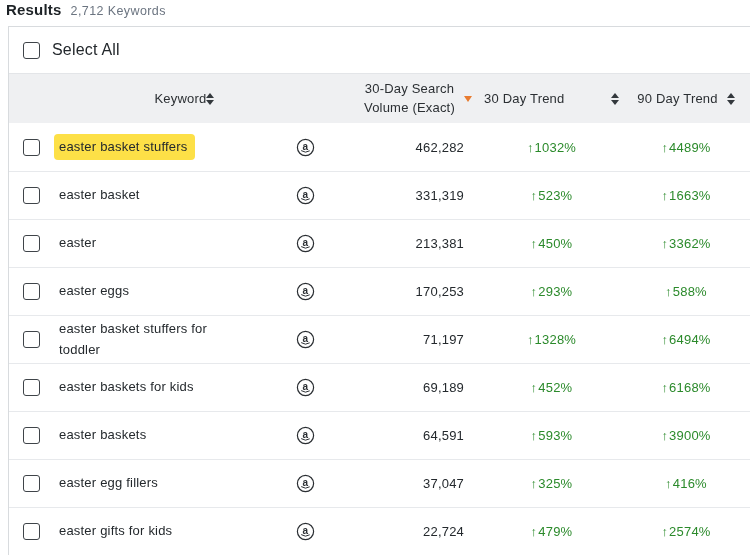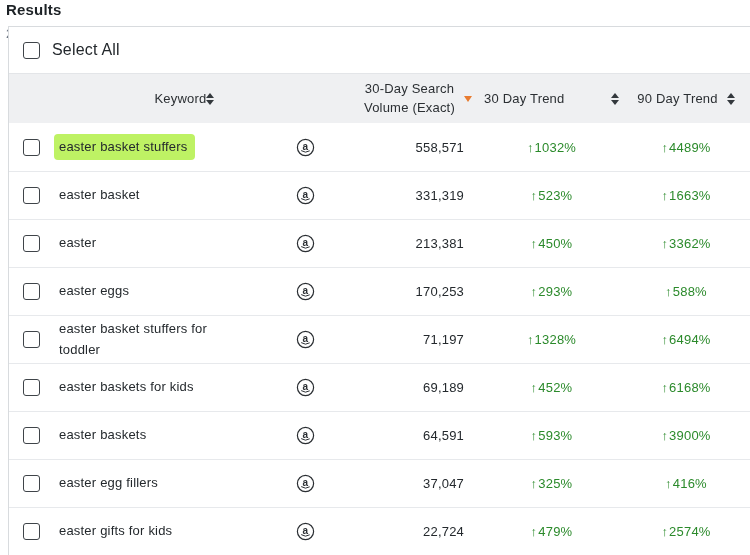--- a/index.html
+++ b/index.html
@@ -1,20 +1,20 @@
 <!DOCTYPE html>
 <html><head>
 <meta charset="utf-8">
 <style>
   * { margin:0; padding:0; box-sizing:border-box; }
   html,body { width:750px; height:555px; overflow:hidden; background:#ffffff;
     font-family:"Liberation Sans", sans-serif; color:#2b2f33; }
   body { position:relative; letter-spacing:0.2px; }
 
-  .page-header { position:absolute; top:1px; left:6px; display:flex; align-items:baseline; gap:9px;flex-direction:column; }
+  .page-header { position:absolute; top:1px; left:6px; display:flex; align-items:baseline; gap:9px; }
   .page-title { font-size:15px; font-weight:bold; color:#1d2226; letter-spacing:0.2px; }
   .page-subtitle { font-size:12.5px; color:#6b7480; letter-spacing:0.4px; }
 
   .container { position:absolute; top:26px; left:8px; width:746px;
     border:1px solid #d8dbde; background:#fff; }
 
   
   .select-all-bar { height:46px; display:flex; align-items:center; gap:12px;
     padding-left:14px; background:#fff; }
   .checkbox { width:17px; height:17px; border:1.5px solid #3f4449; border-radius:3px;
@@ -42,21 +42,21 @@
   .tri-desc { width:0; height:0; border-left:4.5px solid transparent; border-right:4.5px solid transparent;
     border-top:6px solid #e87b30; }
 
   
   .row { height:48px; border-top:1px solid #e7e9ec; align-items:center; background:#fff; }
   .row:first-child { border-top:none; }
   .cell { display:flex; align-items:center; font-size:13px; }
   .c-check { padding-left:14px; }
   .c-keyword { padding-left:10px; padding-right:8px; }
   .kw { max-width:182px; line-height:1.55; color:#24292d; }
-  .kw.chip { background:#bef264; border-radius:4px; padding:3px 8px 3px 5px; margin-left:-5px; }
+  .kw.chip { background:#fde047; border-radius:4px; padding:3px 8px 3px 5px; margin-left:-5px; }
   .c-icon { padding-left:7px; justify-content:center; }
   .c-volume { justify-content:flex-end; padding-right:20px; color:#24292d; }
   .c-trend { justify-content:center; gap:1px; }
   .trend-val { display:inline-flex; align-items:center; }
   .up-arrow { font-size:13px; margin-right:1px; }
 
   .amazon-badge { width:19px; height:19px; display:inline-flex; }
 </style>
 </head>
 <body>
@@ -114,21 +114,21 @@
     </div>
     <div class="cell c-icon">
       <span class="amazon-badge">
         <svg width="19" height="19" viewBox="0 0 19 19">
           <circle cx="9.5" cy="9.5" r="8.1" fill="none" stroke="#2b2f33" stroke-width="1.2"></circle>
           <text x="9.5" y="12" text-anchor="middle" font-size="10" font-weight="700" font-family="Liberation Sans, sans-serif" fill="#2b2f33" class="amazon-letter">a</text>
           <path d="M5.2 12.6 Q9.5 15.6 13.7 12.8" fill="none" stroke="#2b2f33" stroke-width="1"></path>
         </svg>
       </span>
     </div>
-    <div class="cell c-volume">558,571</div>
+    <div class="cell c-volume">462,282</div>
     <div class="cell c-trend">
       <span class="trend-val trend-green" style="color: rgb(43, 138, 43);">
         <span class="up-arrow">↑</span>
         <span>1032%</span>
       </span>
     </div>
     <div class="cell c-trend">
       <span class="trend-val trend-green" style="color: rgb(43, 138, 43);">
         <span class="up-arrow">↑</span>
         <span>4489%</span>

